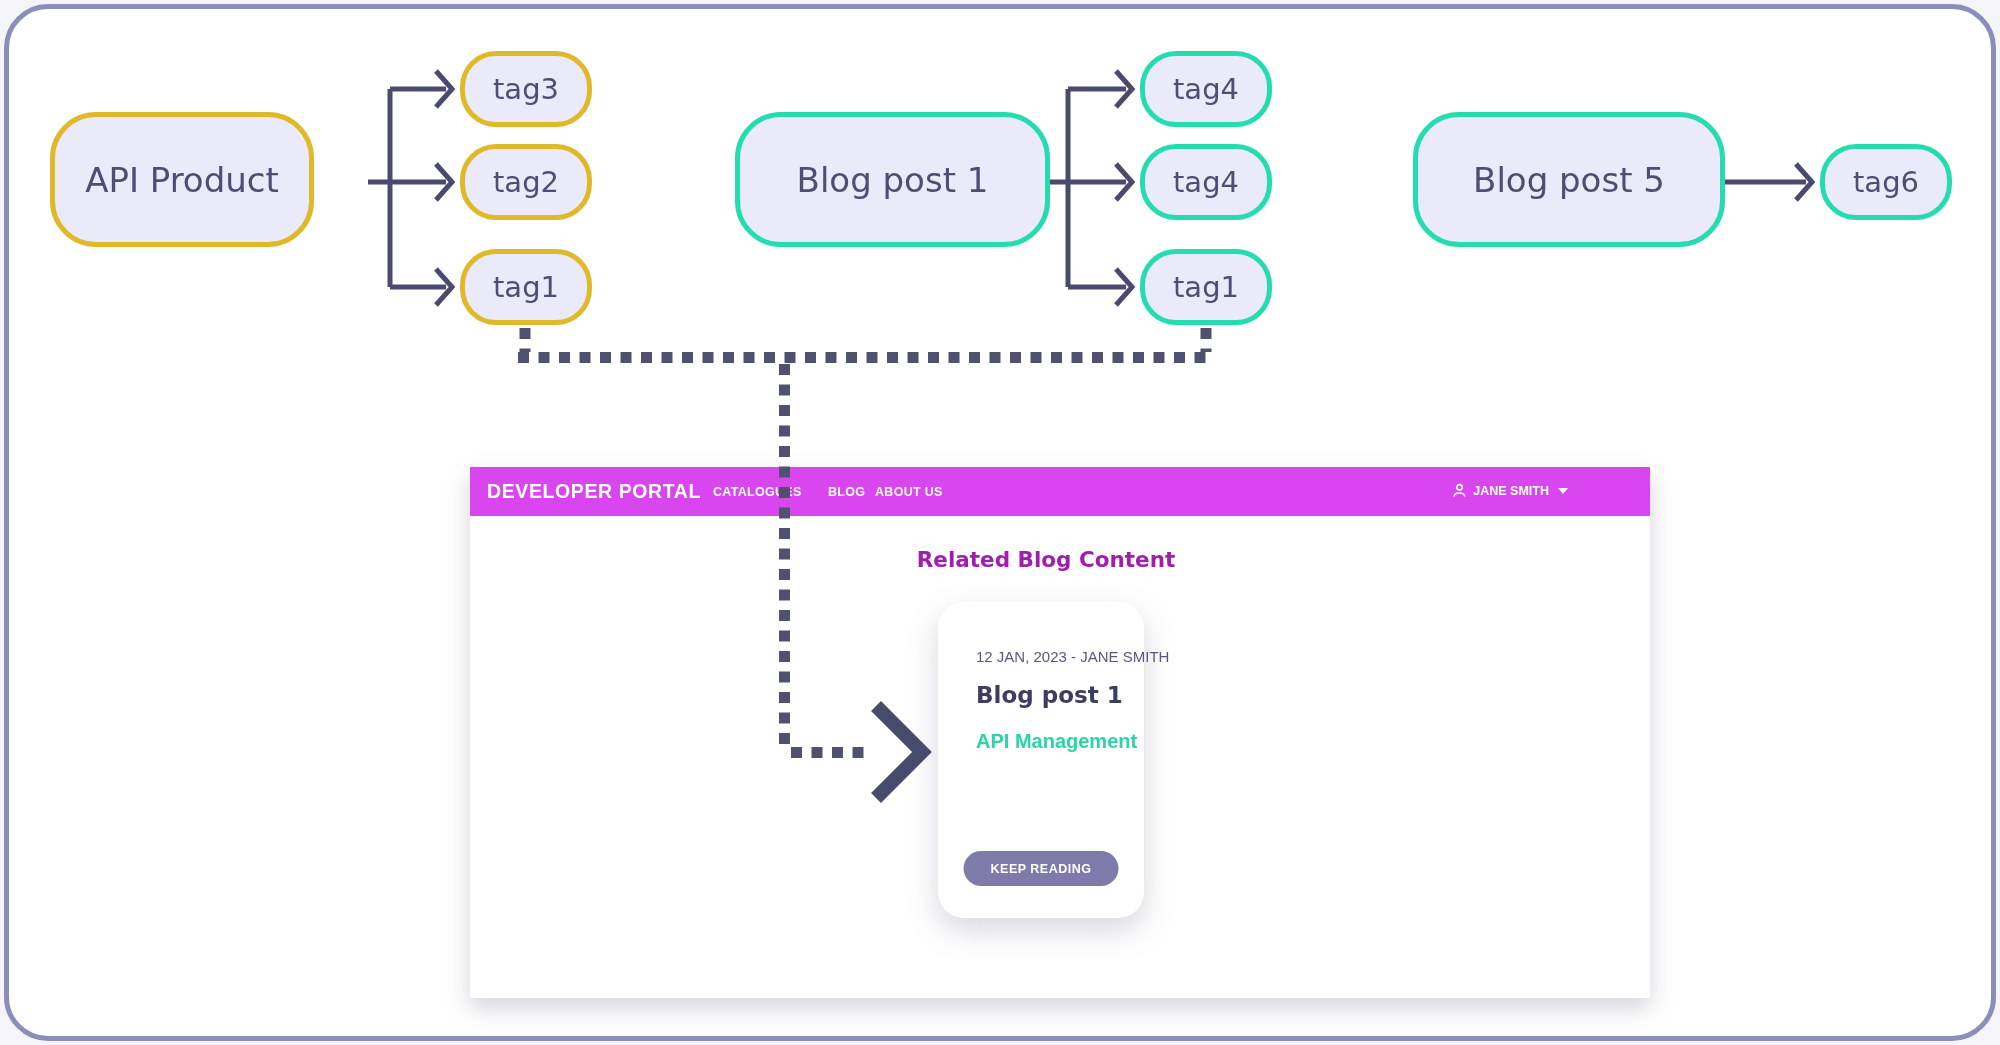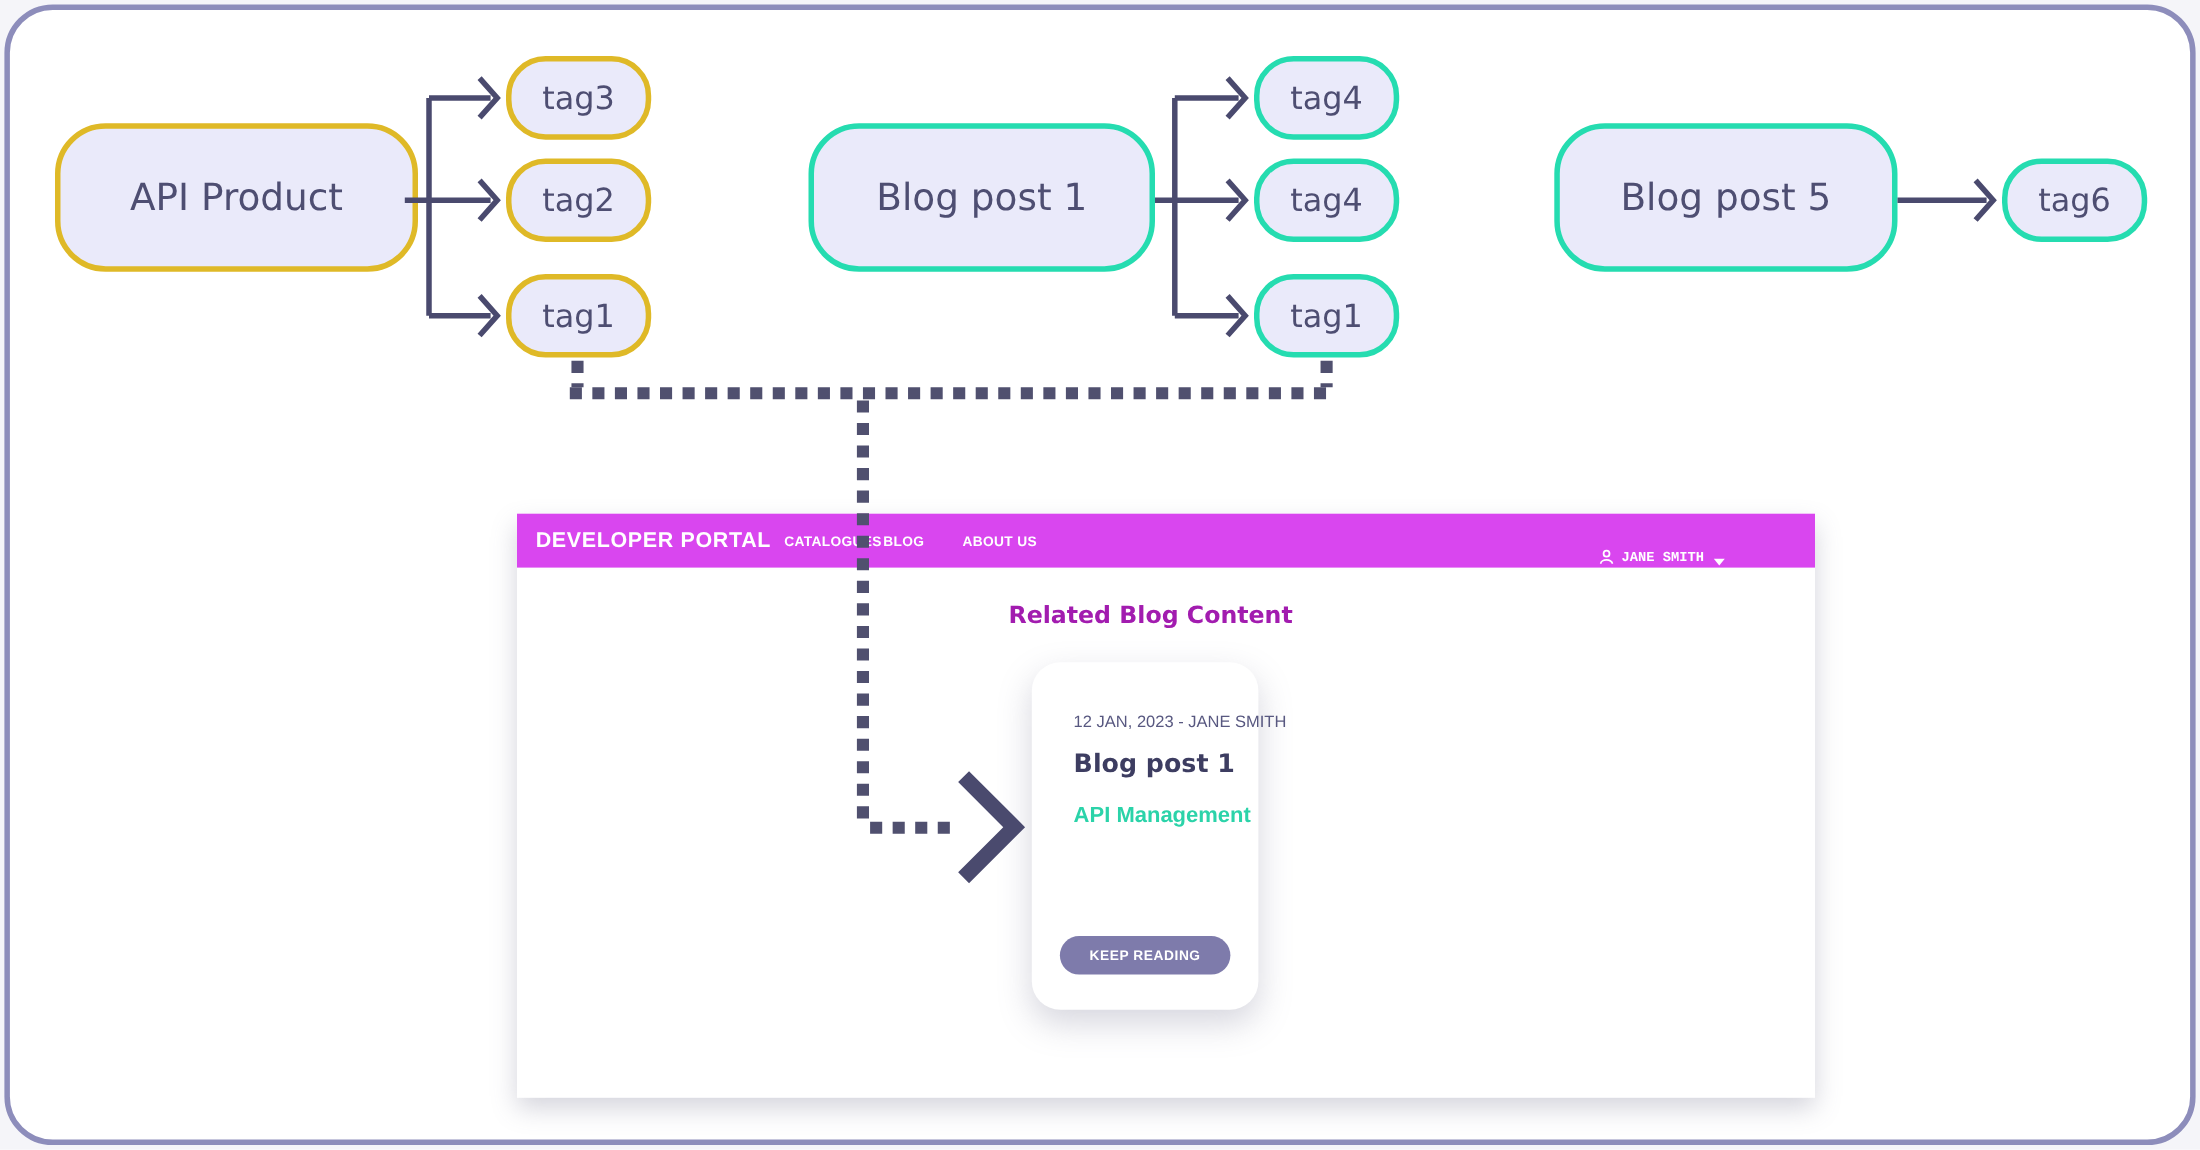--- a/index.html
+++ b/index.html
@@ -4,40 +4,40 @@
 <style>
   html,body{margin:0;padding:0;background:#f5f5f9;}
   #stage{position:relative;width:2000px;height:1045px;overflow:hidden;
          font-family:"DejaVu Sans",sans-serif;}
   .canvas{position:absolute;inset:4px;background:#ffffff;border:5px solid #8d8dbb;
           border-radius:44px;box-sizing:border-box;}
 
   
   .node,.tag{position:absolute;display:flex;align-items:center;justify-content:center;
              background:#eaeafa;box-sizing:border-box;color:#4e4e72;z-index:20;}
-  .node{width:330px;height:135px;border-radius:46px;border:5px solid;font-size:34px;}
+  .node{width:264px;height:135px;border-radius:46px;border:5px solid;font-size:34px;}
   .tag{width:132px;height:76px;border-radius:36px;border:5px solid;font-size:29px;}
   .yellow{border-color:#dfb927;}
   .teal{border-color:#25dcb0;}
 
   
   #wires{position:absolute;left:0;top:0;z-index:30;pointer-events:none;}
 
   
   .portal{position:absolute;left:470px;top:467px;width:1180px;height:531px;background:#fff;
           box-shadow:0 10px 22px rgba(100,100,130,.28);z-index:10;
           font-family:"Liberation Sans",sans-serif;}
   .navbar{position:absolute;left:0;top:0;right:0;height:49px;background:#d946ef;}
   .brand{position:absolute;left:17px;top:0;height:49px;display:flex;align-items:center;
          color:#fff;font-size:19.5px;font-weight:bold;letter-spacing:.6px;}
   .nav-item{position:absolute;top:0;height:49px;display:flex;align-items:center;color:#fff;
             font-size:12.5px;font-weight:bold;letter-spacing:.3px;cursor:pointer;}
-  .nav-item.i0{left:243px;} .nav-item.i1{left:333px;} .nav-item.i2{left:405px;}
-  .nav-user{position:absolute;right:82px;top:0;height:47px;display:flex;align-items:flex-end;
-            gap:6px;color:#fff;font-size:12.5px;font-weight:bold;cursor:pointer;font-family:Liberation Mono, monospace;}
+  .nav-item.i0{left:243px;} .nav-item.i1{left:358px;} .nav-item.i2{left:405px;}
+  .nav-user{position:absolute;right:82px;top:0;height:47px;display:flex;align-items:center;
+            gap:6px;color:#fff;font-size:12.5px;font-weight:bold;cursor:pointer;}
   .caret{width:0;height:0;border-left:5px solid transparent;border-right:5px solid transparent;
          border-top:6px solid #fff;margin-left:3px;}
   .portal-heading{position:absolute;left:576px;top:80px;transform:translateX(-50%);
                   font-family:"DejaVu Sans",sans-serif;font-size:21.5px;font-weight:bold;
                   color:#a21caf;white-space:nowrap;}
   .card{position:absolute;left:468px;top:135px;width:206px;height:316px;background:#fff;
         border-radius:26px;box-shadow:0 12px 30px rgba(130,130,155,.32);}
   .card-meta{position:absolute;left:38px;top:46px;font-size:15px;color:#585880;white-space:nowrap;}
   .card-title{position:absolute;left:38px;top:80px;font-family:"DejaVu Sans",sans-serif;
               font-size:23px;font-weight:bold;color:#3d3d61;}

